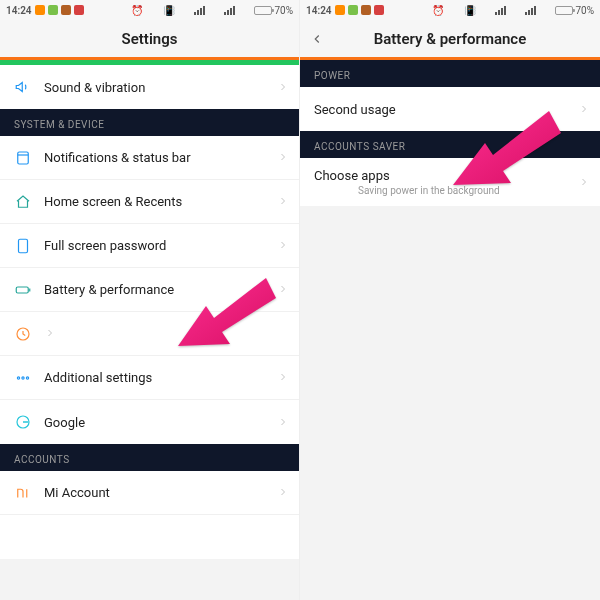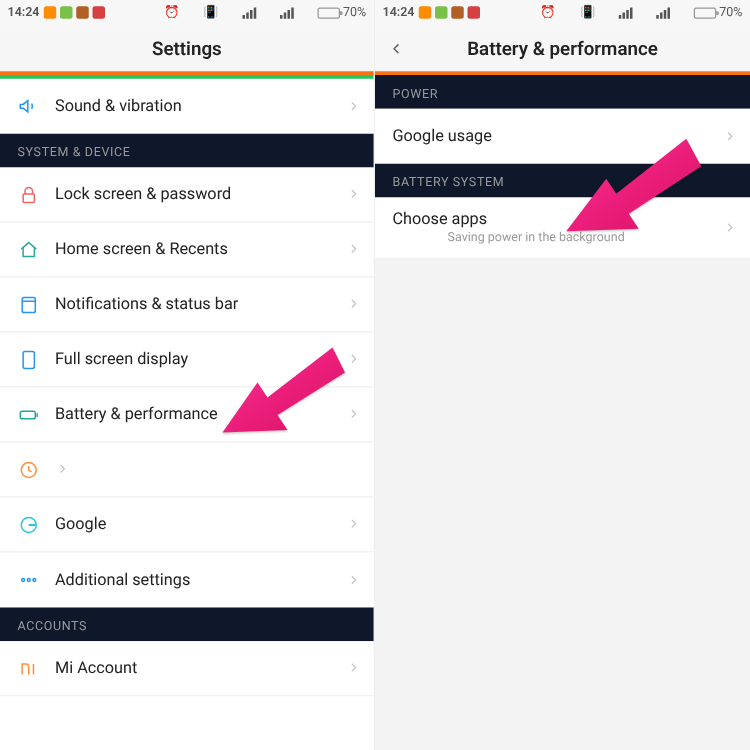--- a/index.html
+++ b/index.html
@@ -46,21 +46,21 @@
   .row:last-child { border-bottom: none; }
   .row .ic { width: 30px; display: flex; align-items: center; justify-content: flex-start; flex: none; }
   .row .ic svg { width: 18px; height: 18px; fill: none; stroke-width: 1.6; }
   .row .labels { flex: 1; display: flex; flex-direction: column; justify-content: center; padding: 10px 0; }
   .row .label    { font-size: 13px; color: #222; }
   .row .sublabel { font-size: 10px; color: #9a9a9a; margin-top: 2px; margin-left: 44px; }
   .row .chev { flex: none; }
   .row .chev svg { width: 12px; height: 12px; stroke: #c4c4c4; stroke-width: 2; fill: none; }
 
   
-  .single-group { background: #fff; border-top: 3px solid #22c55e; }
+  .single-group { background: #fff; border-top: 5px solid #22c55e; }
 
   
   .arrow { position: absolute; pointer-events: none; }
   .arrow svg { filter: drop-shadow(0 1px 1px rgba(0,0,0,.25)); }
 </style>
 </head>
 <body>
 
 <div class="phone left">
 
@@ -115,27 +115,27 @@
               <path d="M9 6l6 6-6 6"></path>
             </svg></span>
       </div>
     </div>
 
     <div class="section-title">SYSTEM &amp; DEVICE</div>
 
     <div class="row-group">
       <div class="row">
         <span class="ic">
-          <svg viewBox="0 0 24 24" stroke="#f06262">
-              <rect x="6" y="11" width="12" height="9" rx="1"></rect>
-              <path d="M8 11V8a4 4 0 0 1 8 0v3"></path>
-            </svg>
-        </span>
-        <div class="labels">
-            <span class="label">Lock screen &amp; password</span>
+          <svg viewBox="0 0 24 24" stroke="#2196f3">
+              <rect x="5" y="4" width="14" height="16" rx="2"></rect>
+              <line x1="5" y1="8" x2="19" y2="8"></line>
+            </svg>
+        </span>
+        <div class="labels">
+            <span class="label">Notifications &amp; status bar</span>
           </div>
         <span class="chev"><svg viewBox="0 0 24 24">
               <path d="M9 6l6 6-6 6"></path>
             </svg></span>
       </div>
       <div class="row">
         <span class="ic">
           <svg viewBox="0 0 24 24" stroke="#26a69a">
               <path d="M4 11l8-7 8 7"></path>
               <path d="M6 10v9h12v-9"></path>
@@ -144,39 +144,25 @@
         <div class="labels">
             <span class="label">Home screen &amp; Recents</span>
           </div>
         <span class="chev"><svg viewBox="0 0 24 24">
               <path d="M9 6l6 6-6 6"></path>
             </svg></span>
       </div>
       <div class="row">
         <span class="ic">
           <svg viewBox="0 0 24 24" stroke="#2196f3">
-              <rect x="5" y="4" width="14" height="16" rx="2"></rect>
-              <line x1="5" y1="8" x2="19" y2="8"></line>
-            </svg>
-        </span>
-        <div class="labels">
-            <span class="label">Notifications &amp; status bar</span>
-          </div>
-        <span class="chev"><svg viewBox="0 0 24 24">
-              <path d="M9 6l6 6-6 6"></path>
-            </svg></span>
-      </div>
-      <div class="row">
-        <span class="ic">
-          <svg viewBox="0 0 24 24" stroke="#2196f3">
               <rect x="6" y="3" width="12" height="18" rx="2"></rect>
             </svg>
         </span>
         <div class="labels">
-            <span class="label">Full screen display</span>
+            <span class="label">Full screen password</span>
           </div>
         <span class="chev"><svg viewBox="0 0 24 24">
               <path d="M9 6l6 6-6 6"></path>
             </svg></span>
       </div>
       <div class="row">
         <span class="ic">
           <svg viewBox="0 0 24 24" stroke="#26a69a">
               <rect x="3" y="8" width="16" height="8" rx="2"></rect>
               <line x1="21" y1="10" x2="21" y2="14"></line>
@@ -189,48 +175,48 @@
               <path d="M9 6l6 6-6 6"></path>
             </svg></span>
       </div>
       <div class="row">
         <span class="ic">
           <svg viewBox="0 0 24 24" stroke="#ff8f3a">
               <circle cx="12" cy="12" r="8"></circle>
               <path d="M12 8v4l3 2"></path>
             </svg>
         </span>
-        <span class="chev"><svg viewBox="0 0 24 24">
-              <path d="M9 6l6 6-6 6"></path>
-            </svg></span>
-      </div>
-      <div class="row">
-        <span class="ic">
-          <svg viewBox="0 0 24 24" stroke="#26c6da">
-              <circle cx="12" cy="12" r="8"></circle>
-              <path d="M12 12h7" stroke-width="2"></path>
-            </svg>
-        </span>
-        <div class="labels">
-            <span class="label">Google</span>
-          </div>
         <span class="chev"><svg viewBox="0 0 24 24">
               <path d="M9 6l6 6-6 6"></path>
             </svg></span>
       </div>
       <div class="row">
         <span class="ic">
           <svg viewBox="0 0 24 24" stroke="#2196f3" fill="#2196f3">
               <circle cx="6" cy="12" r="1.5"></circle>
               <circle cx="12" cy="12" r="1.5"></circle>
               <circle cx="18" cy="12" r="1.5"></circle>
             </svg>
         </span>
         <div class="labels">
             <span class="label">Additional settings</span>
+          </div>
+        <span class="chev"><svg viewBox="0 0 24 24">
+              <path d="M9 6l6 6-6 6"></path>
+            </svg></span>
+      </div>
+      <div class="row">
+        <span class="ic">
+          <svg viewBox="0 0 24 24" stroke="#26c6da">
+              <circle cx="12" cy="12" r="8"></circle>
+              <path d="M12 12h7" stroke-width="2"></path>
+            </svg>
+        </span>
+        <div class="labels">
+            <span class="label">Google</span>
           </div>
         <span class="chev"><svg viewBox="0 0 24 24">
               <path d="M9 6l6 6-6 6"></path>
             </svg></span>
       </div>
     </div>
 
     <div class="section-title">ACCOUNTS</div>
 
     <div class="row-group">
@@ -297,29 +283,29 @@
         </svg>
     </span>
     <span class="title">Battery &amp; performance</span>
   </div>
 
   <div class="page">
     <div class="section-title">POWER</div>
     <div class="row-group">
       <div class="row">
         <div class="labels">
-            <span class="label">Google usage</span>
-          </div>
-        <span class="chev"><svg viewBox="0 0 24 24">
-              <path d="M9 6l6 6-6 6"></path>
-            </svg></span>
-      </div>
-    </div>
-
-    <div class="section-title">BATTERY SYSTEM</div>
+            <span class="label">Second usage</span>
+          </div>
+        <span class="chev"><svg viewBox="0 0 24 24">
+              <path d="M9 6l6 6-6 6"></path>
+            </svg></span>
+      </div>
+    </div>
+
+    <div class="section-title">ACCOUNTS SAVER</div>
     <div class="row-group">
       <div class="row">
         <div class="labels">
           <span class="label">Choose apps</span>
           <span class="sublabel">Saving power in the background</span>
         </div>
         <span class="chev"><svg viewBox="0 0 24 24">
               <path d="M9 6l6 6-6 6"></path>
             </svg></span>
       </div>

